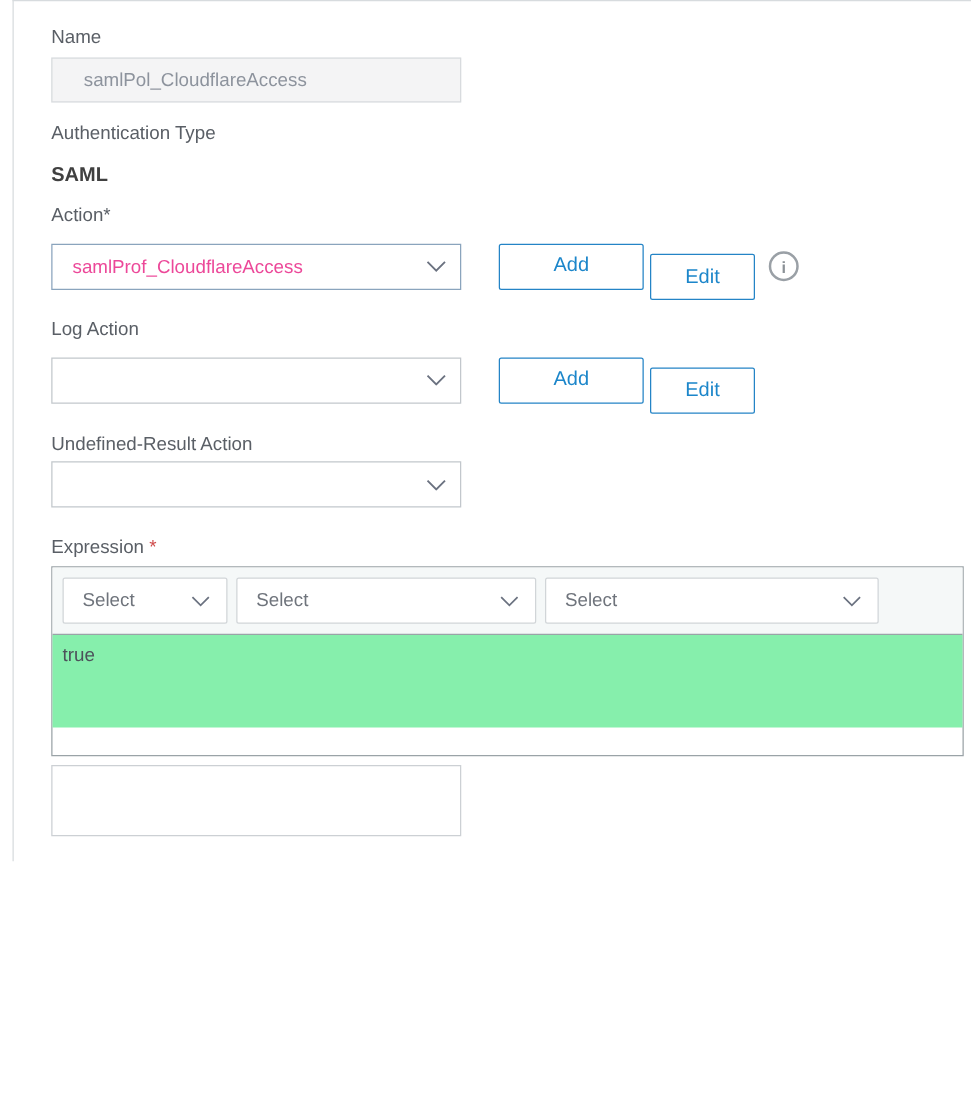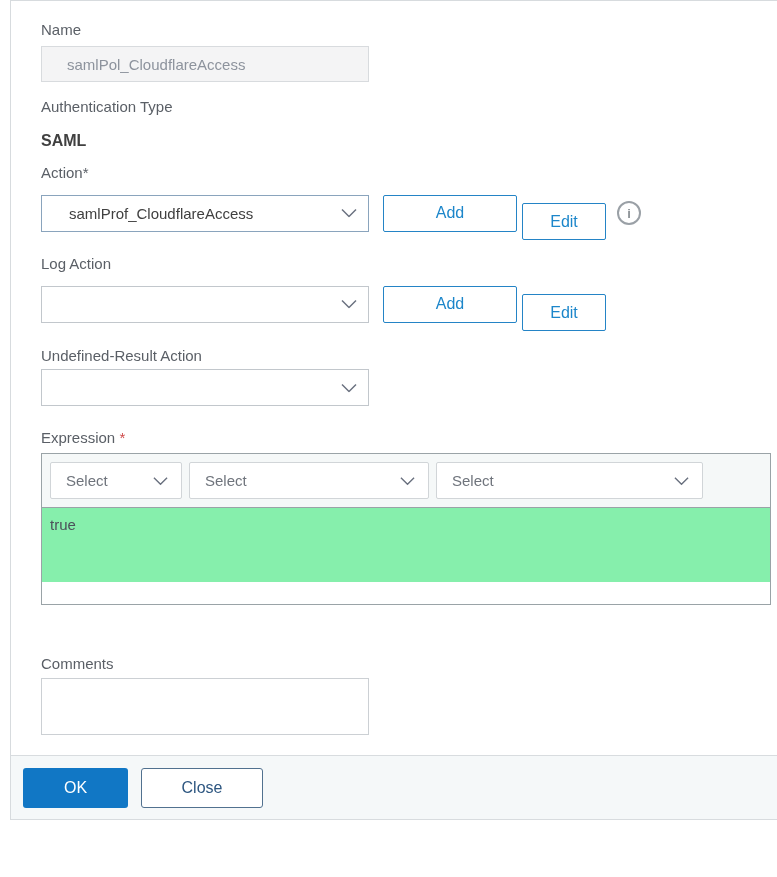--- a/index.html
+++ b/index.html
@@ -45,28 +45,28 @@
     padding:0 10px 0 25px;
   }
   .bold-value { margin-top:19px; font-size:16px; line-height:16px; font-weight:bold; color:#404040; }
 
   .row { display:flex; align-items:center; margin-top:6px; }
 
   .dropdown {
     box-sizing:border-box; position:relative; flex:none;
     width:328px; height:37px; background:#fff;
     border:1px solid #c2c7cc;
-    display:flex; align-items:center; padding-left:27px;
-    font-size:15px; color:#404040; cursor:pointer;
+    display:flex; align-items:center; padding-left:16px;
+    font-size:15px; color:#ec4899; cursor:pointer;
   }
   .dropdown.highlight { border-color:#8aa4bd; }
   .chev { position:absolute; right:11px; top:50%; transform:translateY(-50%); line-height:0; }
 
   .btn-outline {
-    box-sizing:border-box; height:37px; margin-left:14px; width:134px;
+    box-sizing:border-box; height:37px; margin-left:30px; width:116px;
     border:1px solid #2484c6; border-radius:2px; background:#fff;
     color:#1c86ca; font-size:16px; font-family:inherit; cursor:pointer;
   }
   .btn-outline.edit { margin-left:5px; width:84px;margin-top:17px; }
 
   .info-icon {
     box-sizing:border-box; margin-left:11px; width:24px; height:24px;
     border-radius:50%; border:2px solid #9aa0a6; background:#fff;
     color:#8b9196; font-size:13px; font-weight:bold;
     display:flex; align-items:center; justify-content:center; cursor:pointer;
@@ -206,24 +206,19 @@
             <span class="chev">
               <svg width="15" height="9" viewBox="0 0 16 9">
                   <path d="M1 1 L8 8 L15 1" fill="none" stroke="#6b7280" stroke-width="1.5"></path>
                 </svg>
             </span>
           </div>
         </div>
         <textarea class="expr-text" spellcheck="false" style="">true</textarea>
       </div>
 
-      <label class="field-label mt51">Comments</label>
       <textarea class="comments-area" spellcheck="false" style=""></textarea>
 
     </div>
 
-    <div class="footer">
-      <button class="btn-primary">OK</button>
-      <button class="btn-secondary">Close</button>
-    </div>
   </div>
 
 </div>
 
 </body></html>

